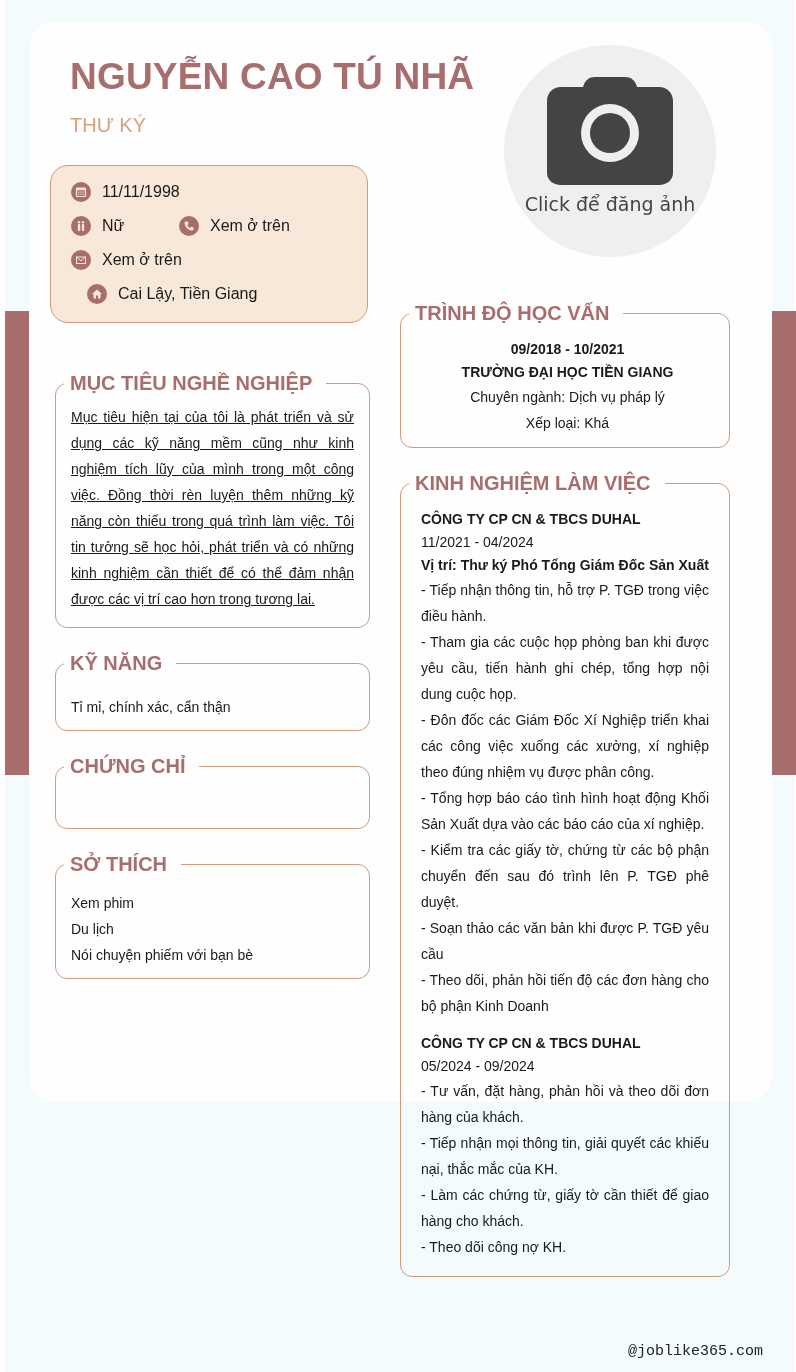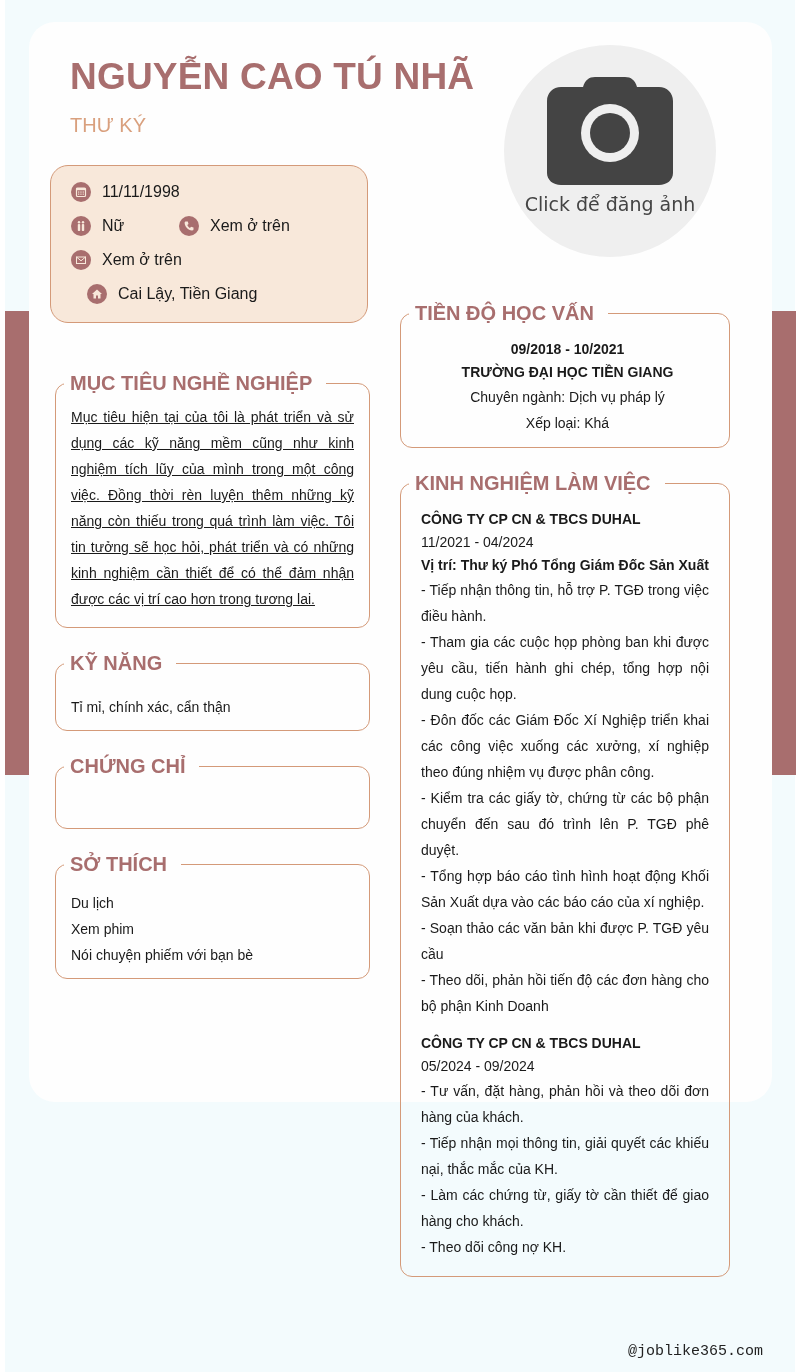--- a/index.html
+++ b/index.html
@@ -122,47 +122,47 @@
   <div class="body line" style="top:30px;">Tỉ mỉ, chính xác, cẩn thận</div>
 </div>
 
 <div class="section" style="left:55px; top:766px; width:315px; height:63px;">
   <div class="section-title">CHỨNG CHỈ</div>
 </div>
 
 <div class="section" style="left:55px; top:864px; width:315px; height:115px;">
   <div class="section-title">SỞ THÍCH</div>
   <div class="body" style="top:25px;">
+    <div class="line">Xem phim</div>
     <div class="line">Du lịch</div>
-    <div class="line">Xem phim</div>
     <div class="line">Nói chuyện phiếm với bạn bè</div>
   </div>
 </div>
 
 <div class="section" style="left:400px; top:313px; width:330px; height:135px;">
-  <div class="section-title">TIỀN ĐỘ HỌC VẤN</div>
+  <div class="section-title">TRÌNH ĐỘ HỌC VẤN</div>
   <div class="body" style="top:24px; left:20px;text-align:center;">
     <div class="bold" style="line-height:23px;">09/2018 - 10/2021</div>
     <div class="bold" style="line-height:23px;">TRƯỜNG ĐẠI HỌC TIỀN GIANG</div>
     <div class="line">Chuyên ngành: Dịch vụ pháp lý</div>
     <div class="line">Xếp loại: Khá</div>
   </div>
 </div>
 
 <div class="section" style="left:400px; top:483px; width:330px; height:794px;">
   <div class="section-title">KINH NGHIỆM LÀM VIỆC</div>
   <div class="body exp-lines" style="top:24px; left:20px; right:20px;">
     <div class="tight bold">CÔNG TY CP CN &amp; TBCS DUHAL</div>
     <div class="tight">11/2021 - 04/2024</div>
     <div class="tight bold">Vị trí: Thư ký Phó Tổng Giám Đốc Sản Xuất</div>
     <div>- Tiếp nhận thông tin, hỗ trợ P. TGĐ trong việc điều hành.</div>
     <div>- Tham gia các cuộc họp phòng ban khi được yêu cầu, tiến hành ghi chép, tổng hợp nội dung cuộc họp.</div>
     <div>- Đôn đốc các Giám Đốc Xí Nghiệp triển khai các công việc xuống các xưởng, xí nghiệp theo đúng nhiệm vụ được phân công.</div>
+    <div>- Tổng hợp báo cáo tình hình hoạt động Khối Sản Xuất dựa vào các báo cáo của xí nghiệp.</div>
     <div>- Kiểm tra các giấy tờ, chứng từ các bộ phận chuyển đến sau đó trình lên P. TGĐ phê duyệt.</div>
-    <div>- Tổng hợp báo cáo tình hình hoạt động Khối Sản Xuất dựa vào các báo cáo của xí nghiệp.</div>
     <div>- Soạn thảo các văn bản khi được P. TGĐ yêu cầu</div>
     <div>- Theo dõi, phản hồi tiến độ các đơn hàng cho bộ phận Kinh Doanh</div>
     <div style="height:13px;"></div>
     <div class="tight bold">CÔNG TY CP CN &amp; TBCS DUHAL</div>
     <div class="tight">05/2024 - 09/2024</div>
     <div>- Tư vấn, đặt hàng, phản hồi và theo dõi đơn hàng của khách.</div>
     <div>- Tiếp nhận mọi thông tin, giải quyết các khiếu nại, thắc mắc của KH.</div>
     <div>- Làm các chứng từ, giấy tờ cần thiết để giao hàng cho khách.</div>
     <div>- Theo dõi công nợ KH.</div>
   </div>

